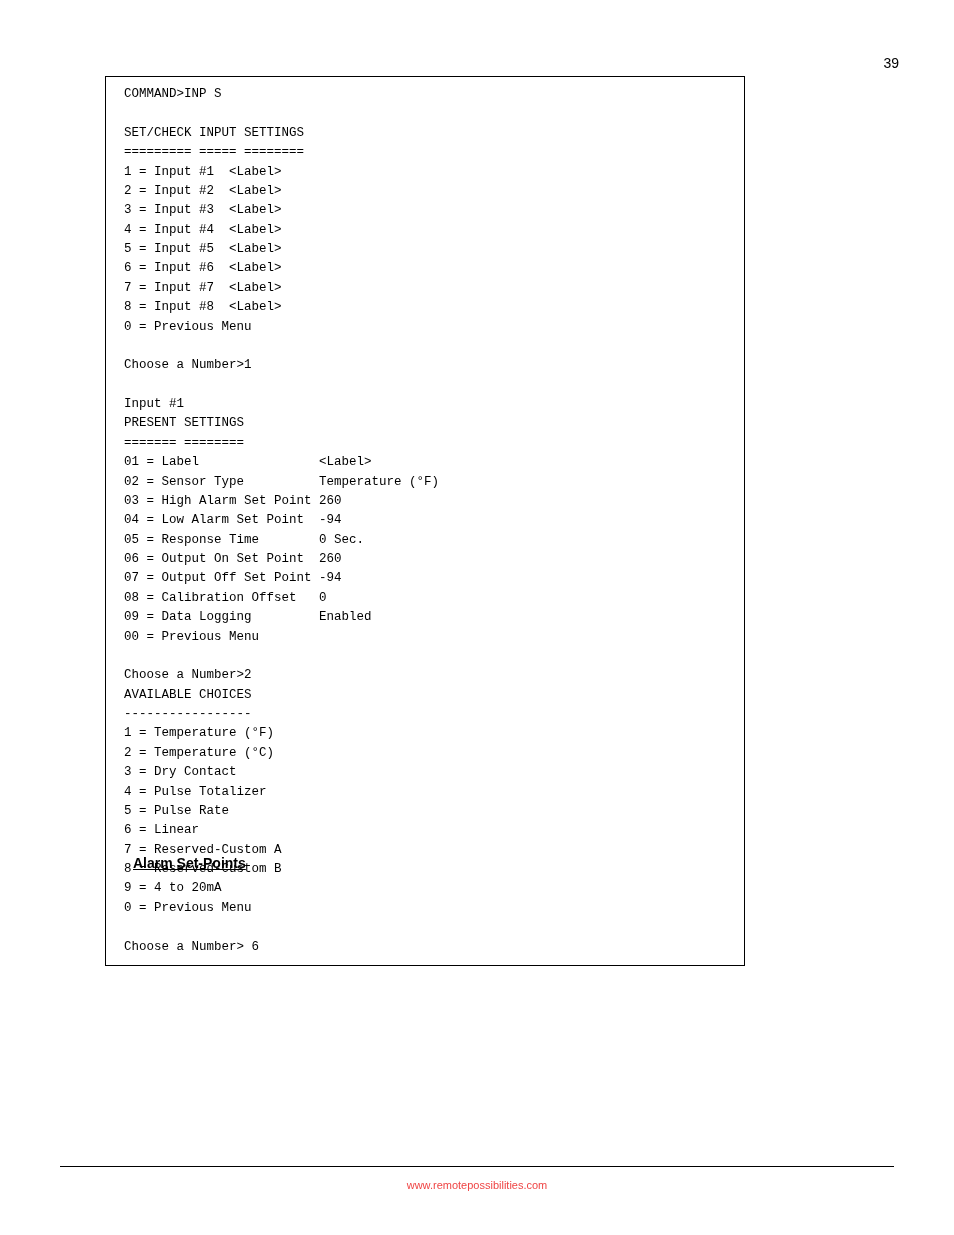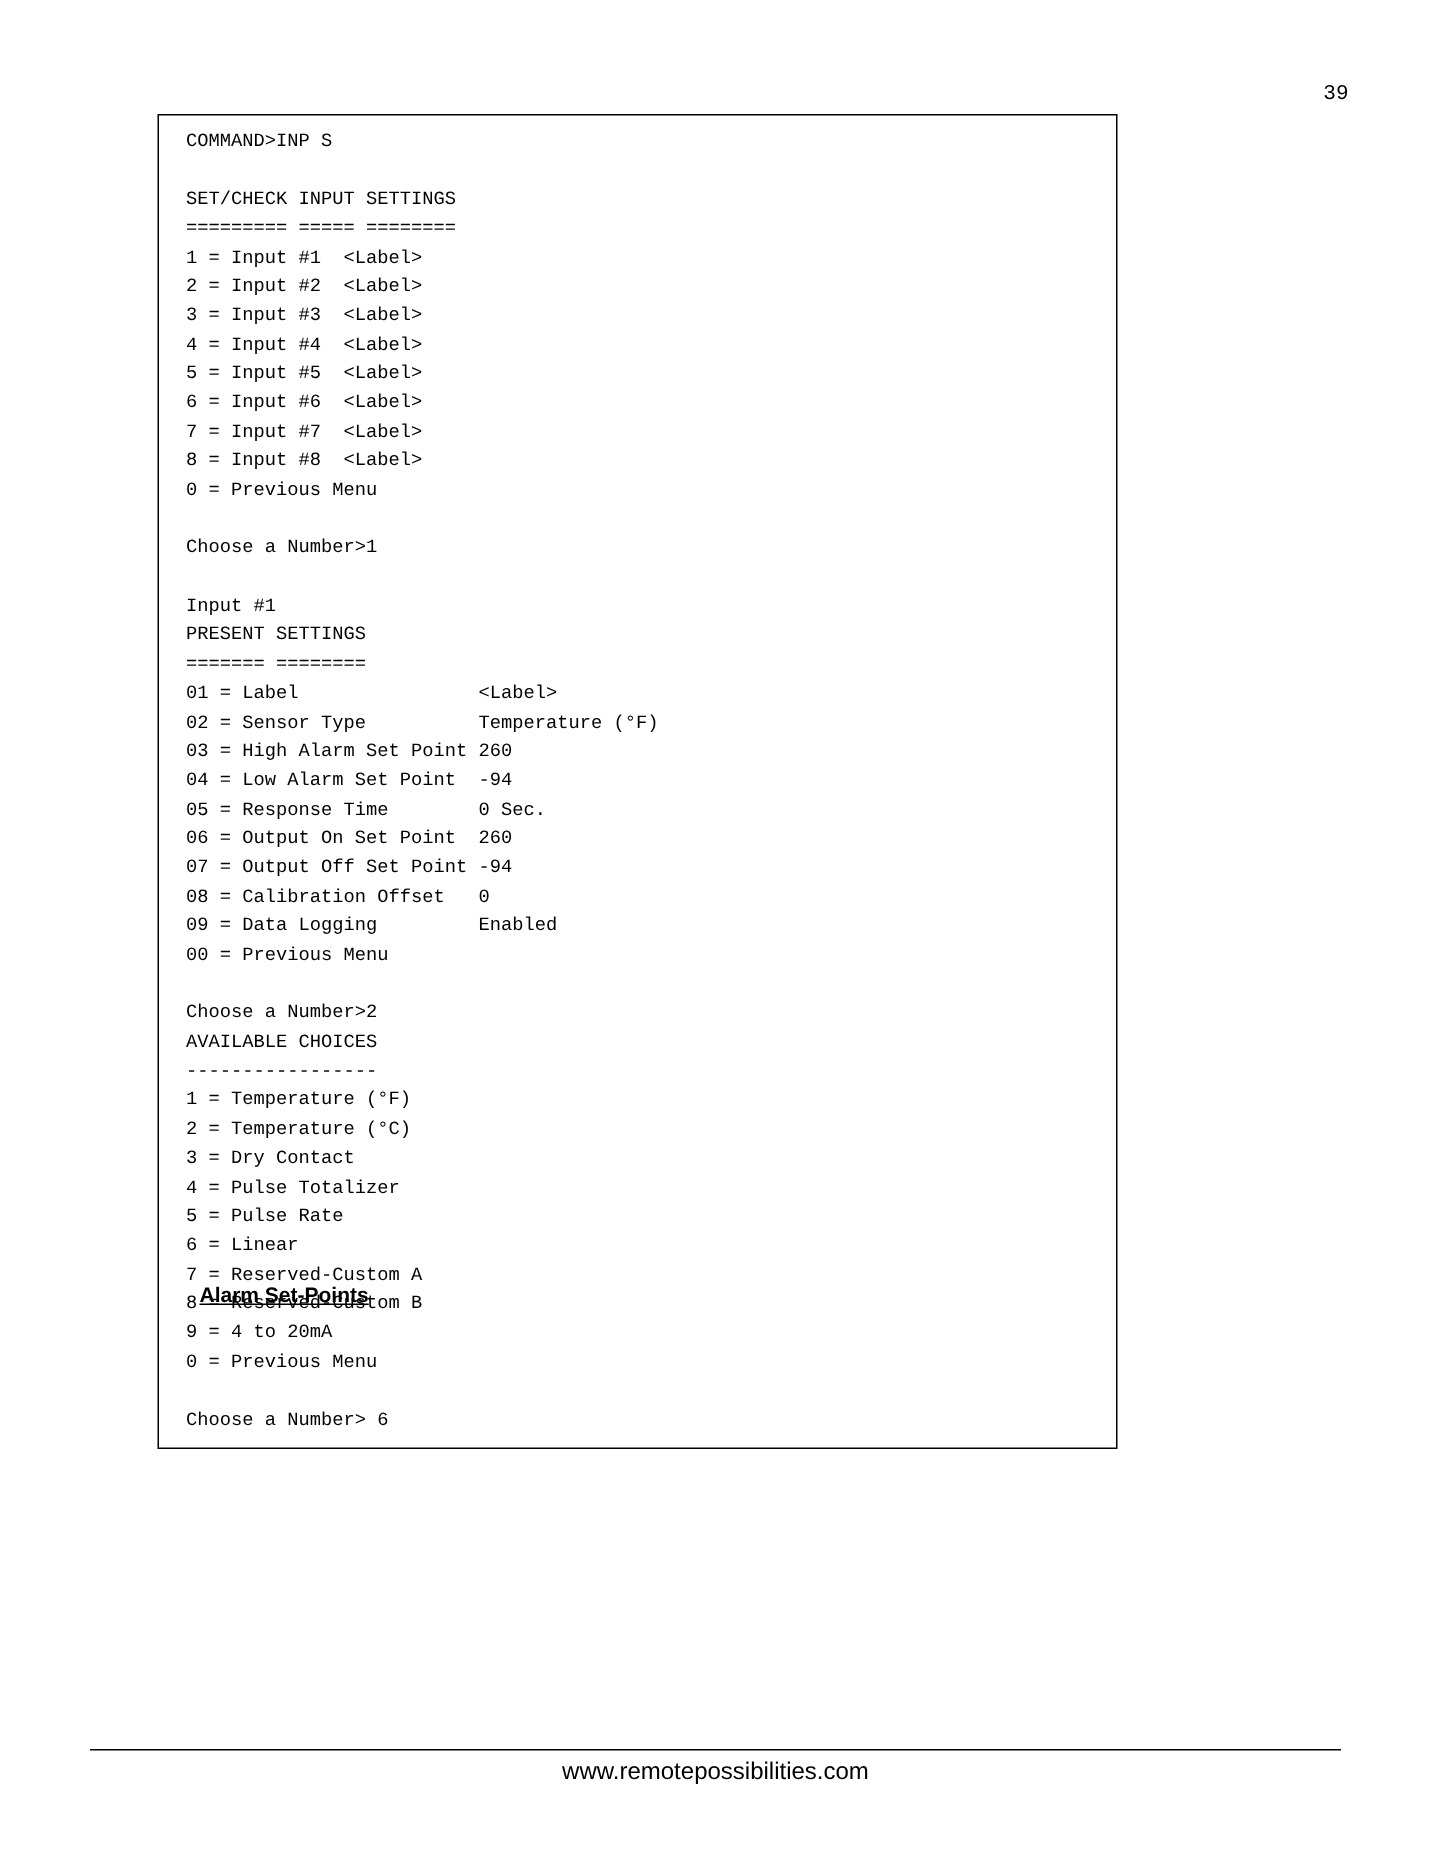--- a/index.html
+++ b/index.html
@@ -9,21 +9,21 @@
       font-size: 13px;
       color: #000000;
       width: 954px;
       min-height: 1235px;
       position: relative;
     }
     .page-number {
       position: absolute;
       top: 55px;
       right: 55px;
-      font-family: Liberation Mono, monospace;
+      font-family: Liberation Sans, sans-serif;
       font-size: 14px;
     }
     .code-block {
       position: absolute;
       top: 76px;
       left: 105px;
       width: 640px;
       border: 1px solid #000;
       padding: 8px 18px;
       font-family: 'Courier New', Courier, monospace;
@@ -49,22 +49,22 @@
       height: 1px;
       background: #000;
     }
     .footer-url {
       position: absolute;
       bottom: 44px;
       left: 0;
       right: 0;
       text-align: center;
       font-family: Arial, sans-serif;
-      font-size: 16px;
-      color: #000000;
+      font-size: 11px;
+      color: #ef4444;
     }
   </style>
 </head>
 <body>
 
 <div class="page-number">39</div>
 
 <div class="code-block">COMMAND&gt;INP S
 
 SET/CHECK INPUT SETTINGS

